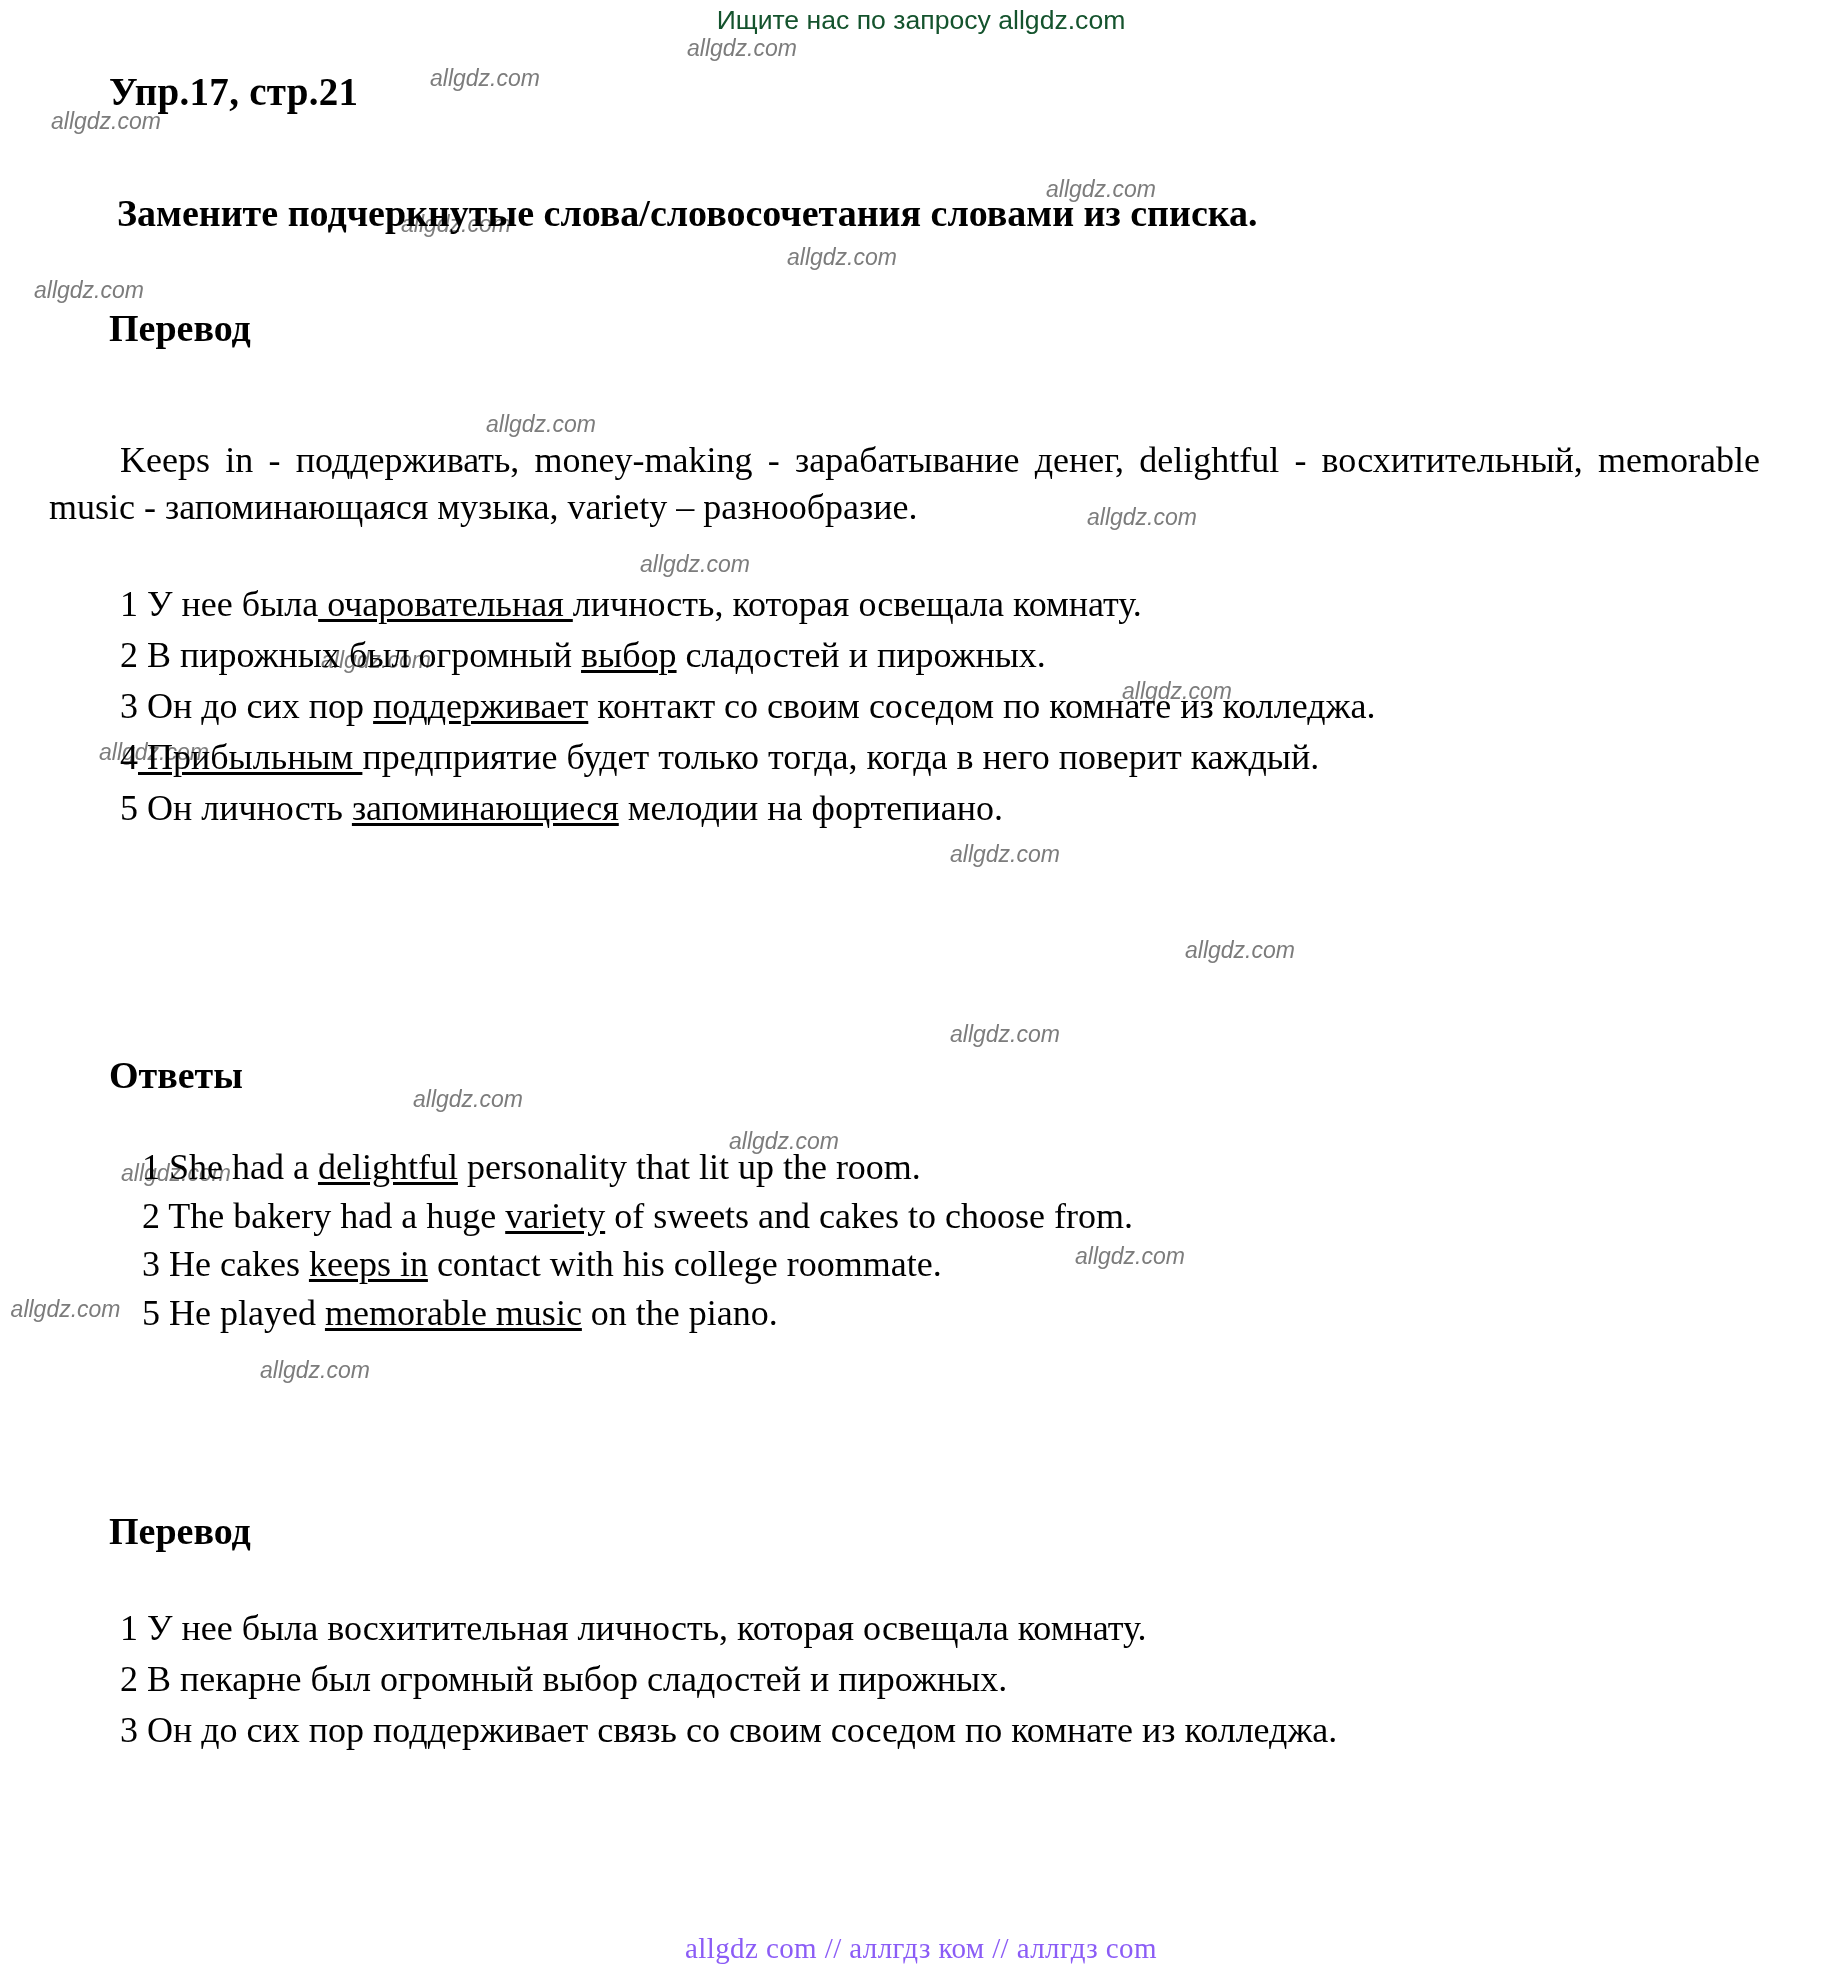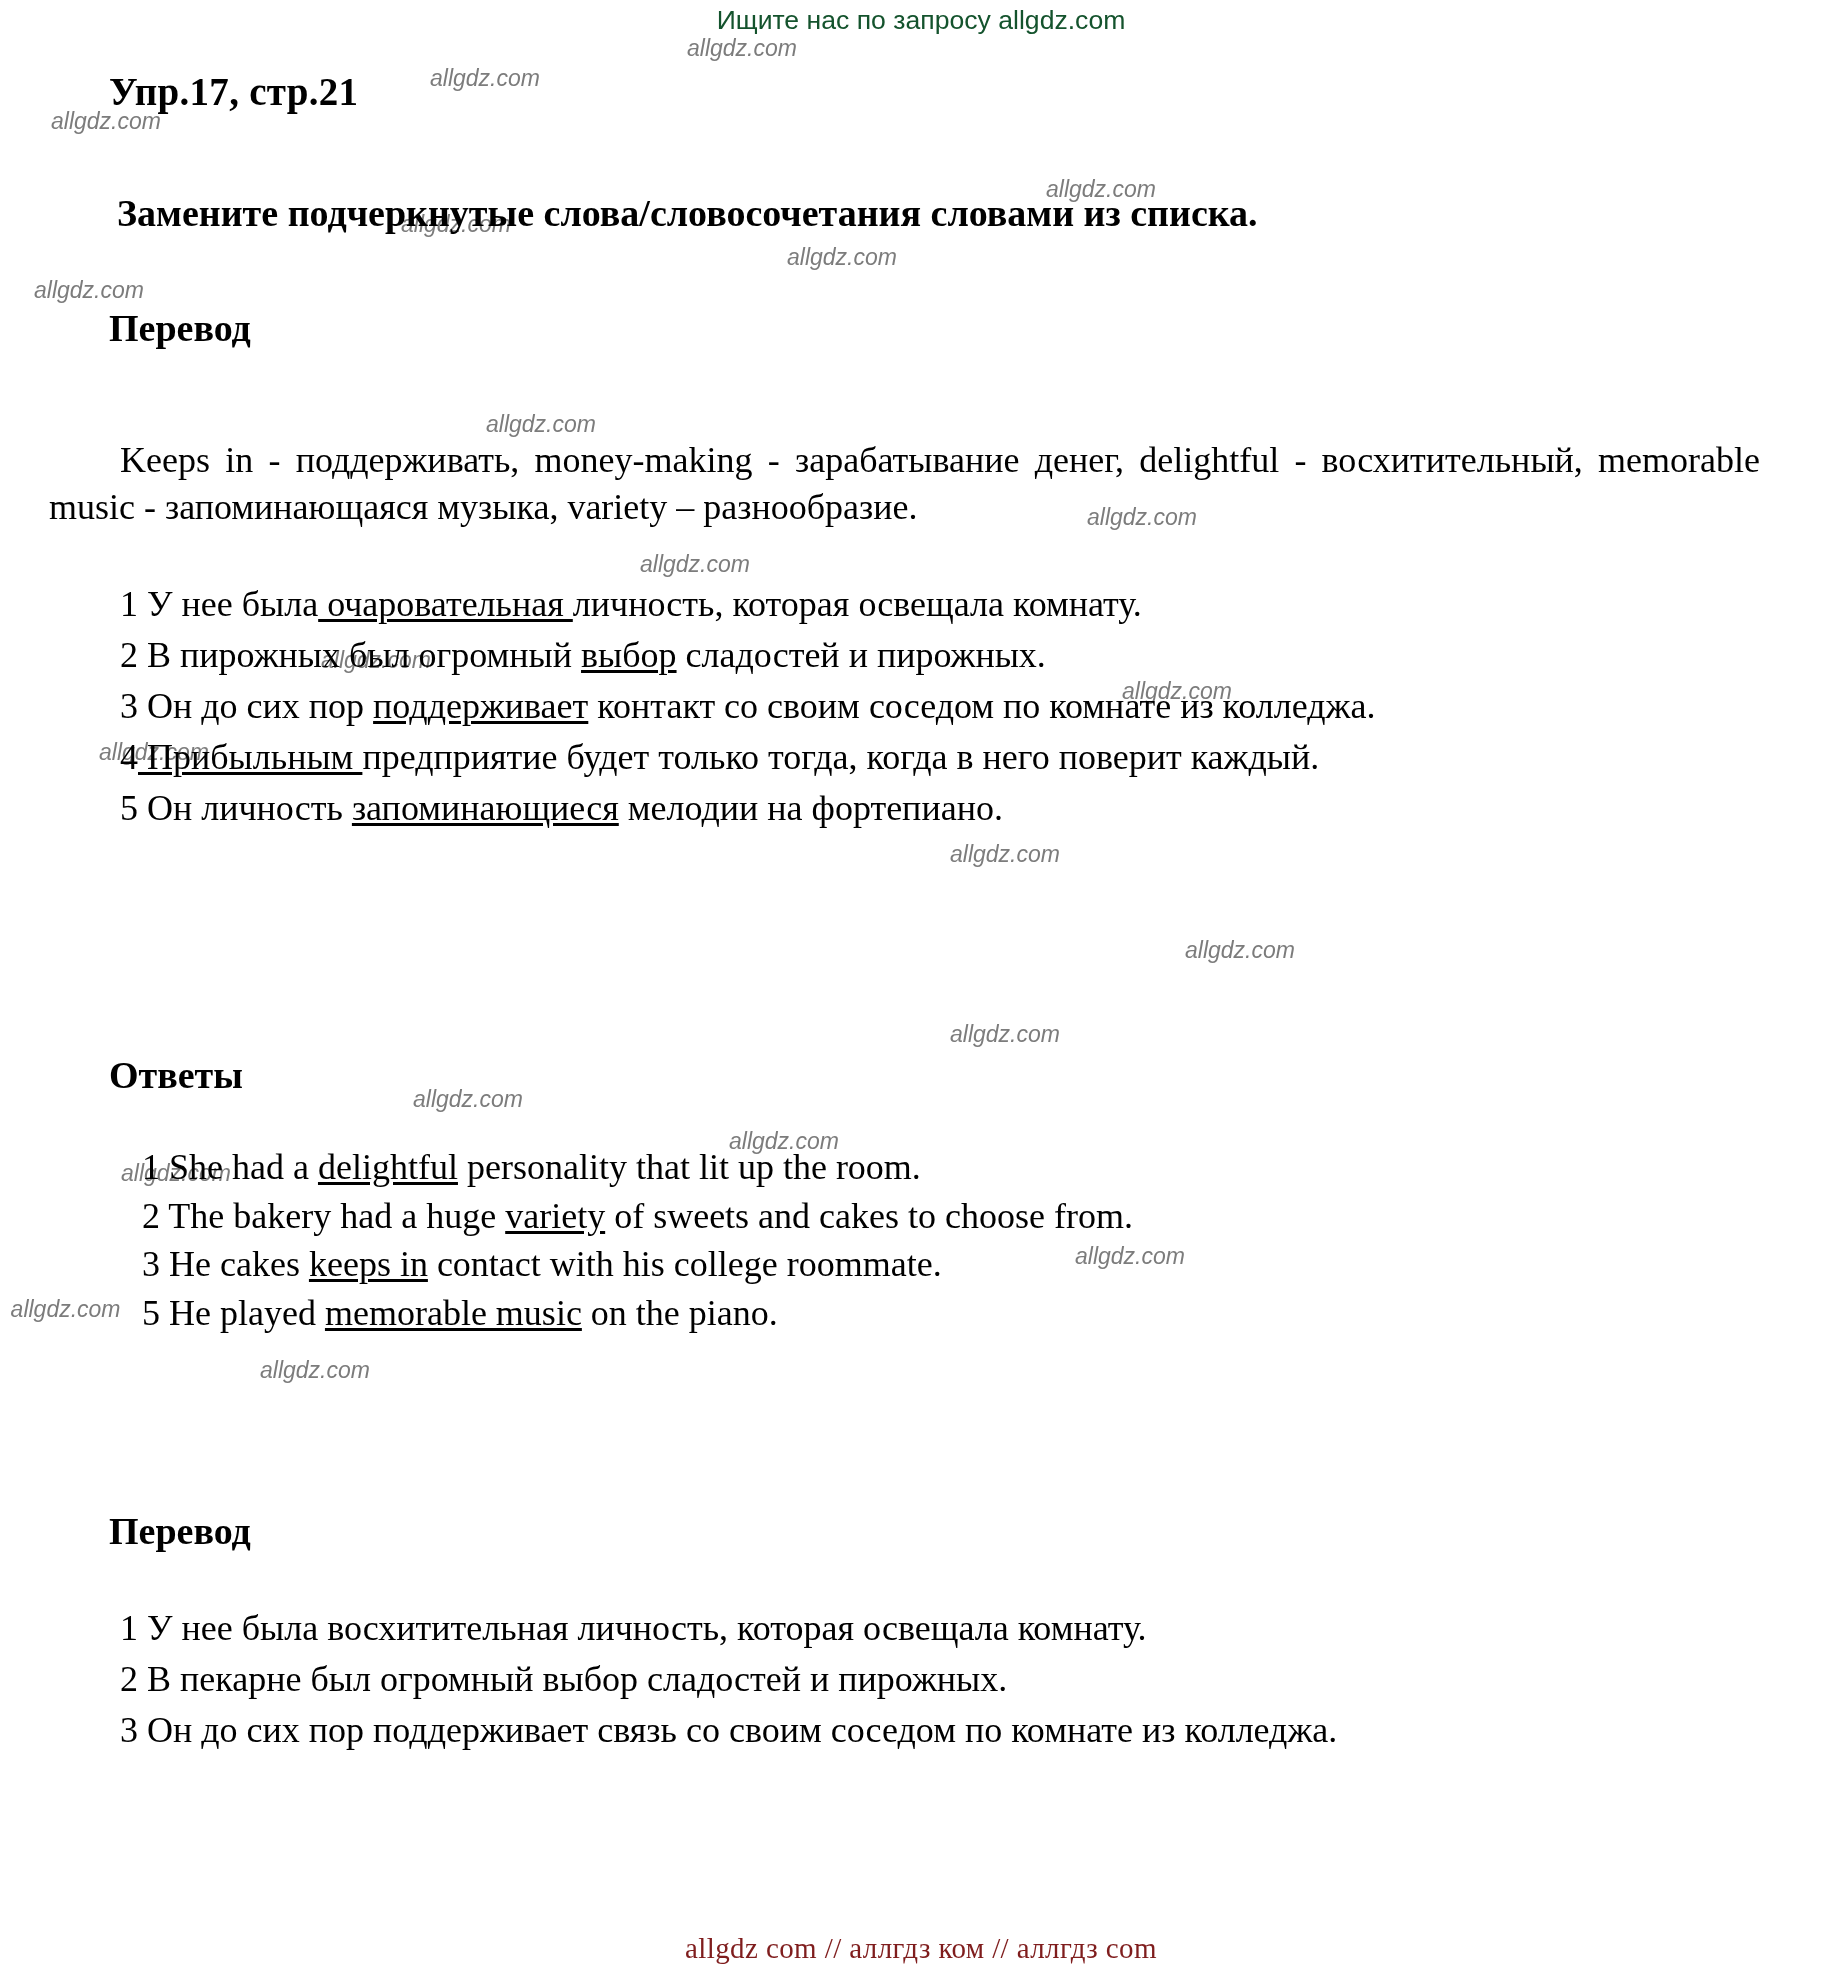--- a/index.html
+++ b/index.html
@@ -38,21 +38,21 @@
     white-space: nowrap;
   }
   .wm-bottom {
     position: absolute;
     bottom: 16px;
     left: 0;
     width: 100%;
     text-align: center;
     font-family: "Liberation Serif", serif;
     font-size: 29px;
-    color: #7f1d1d;
+    color: #8b5cf6;
     white-space: nowrap;
     letter-spacing: 0.4px;
   }
 
   
   .content {
     position: absolute;
     left: 49px;
     top: 0;
     width: 1742px;

